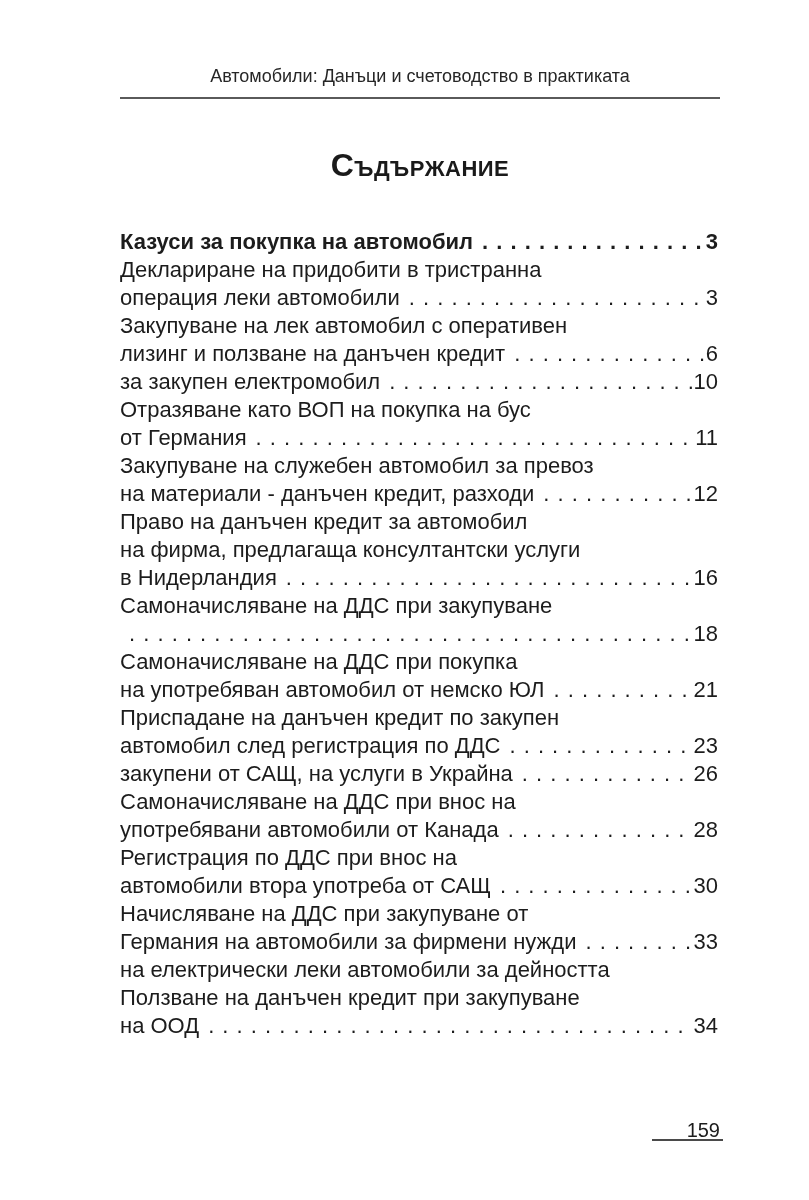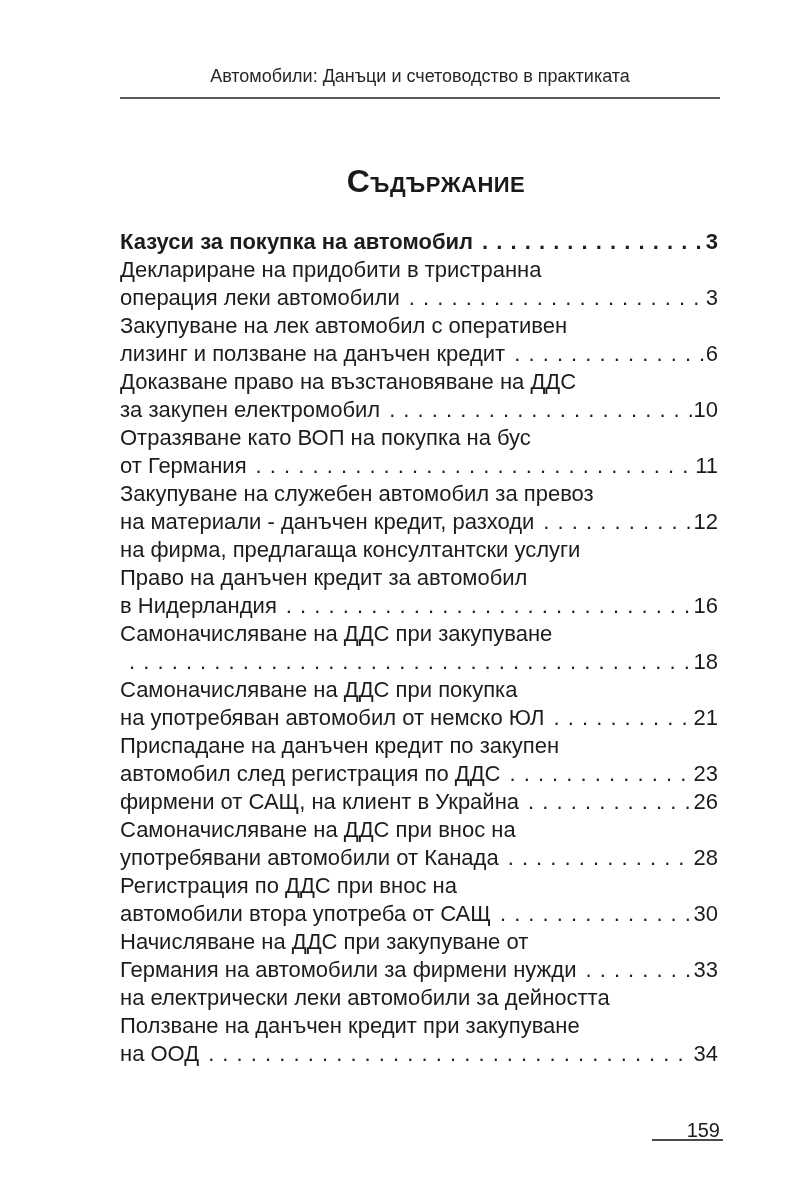--- a/index.html
+++ b/index.html
@@ -34,21 +34,21 @@
     width: 600px;
     height: 2px;
     background: #5a5a5a;
   }
   
   .toc-title {
     position: absolute;
     left: 120px;
     top: 148px;
     width: 600px;
-    margin: 16px;
+    margin: 0;
     text-align: center;
     font-size: 32px;
     line-height: 34px;
     font-weight: 700;
     font-variant: small-caps;
     letter-spacing: 0.5px;
     color: #1a1a1a;
   }
   
   .toc {
@@ -136,23 +136,20 @@
           <span class="line-text">Закупуване на лек автомобил с оперативен</span>
         </div>
         <div class="line">
           <span class="line-text">лизинг и ползване на данъчен кредит</span>
           <span class="dots">. . . . . . . . . . . . . . . . . . . . . . . . . . . . . . . . . . . . . . . . . . . . . . . . . .</span>
           <span class="pagenum">6</span>
         </div>
       </div>
       <div class="entry">
         <div class="line">
-          <span class="line-text">Доказване право на възстановяване на ДДС</span>
-        </div>
-        <div class="line">
           <span class="line-text">за закупен електромобил</span>
           <span class="dots">. . . . . . . . . . . . . . . . . . . . . . . . . . . . . . . . . . . . . . . . . . . . . . . . . .</span>
           <span class="pagenum">10</span>
         </div>
       </div>
       <div class="entry">
         <div class="line">
           <span class="line-text">Отразяване като ВОП на покупка на бус</span>
         </div>
         <div class="line">
@@ -166,26 +163,26 @@
           <span class="line-text">Закупуване на служебен автомобил за превоз</span>
         </div>
         <div class="line">
           <span class="line-text">на материали - данъчен кредит, разходи</span>
           <span class="dots">. . . . . . . . . . . . . . . . . . . . . . . . . . . . . . . . . . . . . . . . . . . . . . . . . .</span>
           <span class="pagenum">12</span>
         </div>
       </div>
       <div class="entry">
         <div class="line">
+          <span class="line-text">Право на данъчен кредит за автомобил</span>
+        </div>
+        <div class="line">
           <span class="line-text">на фирма, предлагаща консултантски услуги</span>
         </div>
         <div class="line">
-          <span class="line-text">Право на данъчен кредит за автомобил</span>
-        </div>
-        <div class="line">
           <span class="line-text">в Нидерландия</span>
           <span class="dots">. . . . . . . . . . . . . . . . . . . . . . . . . . . . . . . . . . . . . . . . . . . . . . . . . .</span>
           <span class="pagenum">16</span>
         </div>
       </div>
       <div class="entry">
         <div class="line">
           <span class="line-text">Самоначисляване на ДДС при закупуване</span>
         </div>
         <div class="line">
@@ -208,21 +205,21 @@
           <span class="line-text">Приспадане на данъчен кредит по закупен</span>
         </div>
         <div class="line">
           <span class="line-text">автомобил след регистрация по ДДС</span>
           <span class="dots">. . . . . . . . . . . . . . . . . . . . . . . . . . . . . . . . . . . . . . . . . . . . . . . . . .</span>
           <span class="pagenum">23</span>
         </div>
       </div>
       <div class="entry">
         <div class="line">
-          <span class="line-text">фирмени от САЩ, на клиент в Украйна</span>
+          <span class="line-text">закупени от САЩ, на услуги в Украйна</span>
           <span class="dots">. . . . . . . . . . . . . . . . . . . . . . . . . . . . . . . . . . . . . . . . . . . . . . . . . .</span>
           <span class="pagenum">26</span>
         </div>
       </div>
       <div class="entry">
         <div class="line">
           <span class="line-text">Самоначисляване на ДДС при внос на</span>
         </div>
         <div class="line">
           <span class="line-text">употребявани автомобили от Канада</span>

